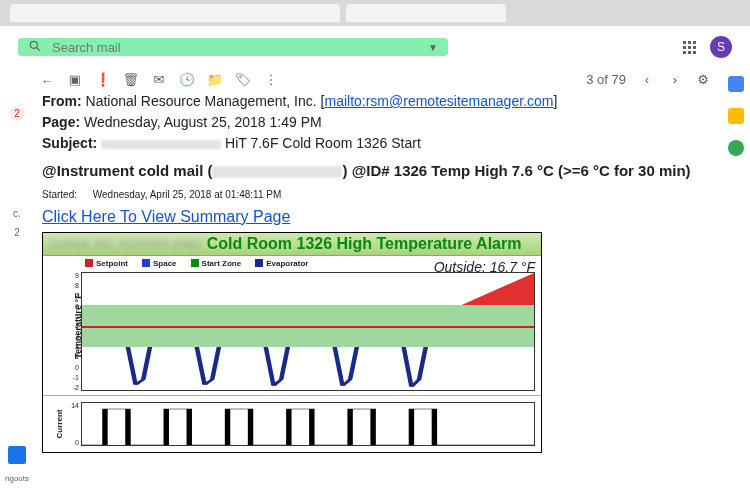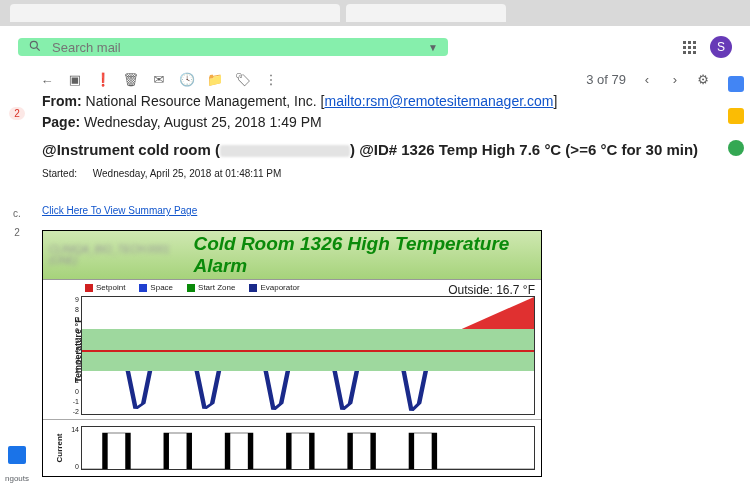--- a/index.html
+++ b/index.html
@@ -24,32 +24,32 @@
 .badge { background: #fce8e6; color: #d93025; font-size: 10px; padding: 1px 5px; border-radius: 8px; }
 .blue-btn { width: 18px; height: 18px; background: #1a73e8; border-radius: 2px; margin-top: 200px; }
 .hangouts { font-size: 8px; color: #5f6368; writing-mode: horizontal-tb; margin-top: 2px; }
 .main { flex: 1; padding: 0 16px 0 8px; overflow: hidden; }
 .headers { font-size: 14px; line-height: 1.5; margin-bottom: 6px; }
 .headers b { font-weight: bold; }
 .headers a { color: #1155cc; text-decoration: underline; }
 .blurred { display: inline-block; width: 120px; height: 9px; background: #e3e3e3; border-radius: 3px; vertical-align: middle; filter: blur(1px); }
 .blurred.long { width: 330px; }
 .subj-title { font-size: 15px; font-weight: bold; margin: 8px 0 10px 0; }
-.started-row { font-size: 10px; margin-bottom: 24px; }
+.started-row { font-size: 10px; margin-bottom: 8px; }
 .started-row .lbl { display: inline-block; width: 48px; }
-.link { color: #1155cc; text-decoration: underline; font-size: 10px; display: inline-block; margin-bottom: 14px; cursor: pointer; }
+.link { color: #1155cc; text-decoration: underline; font-size: 16px; display: inline-block; margin-bottom: 6px; cursor: pointer; }
 .chart-container { border: 1px solid #000; width: 500px; }
 .chart-title-bar { background: linear-gradient(#cfe8b1, #a6d37b); padding: 2px 6px; display: flex; align-items: center; gap: 6px; border-bottom: 1px solid #999; }
 .chart-title-bar .sys { font-size: 10px; font-style: italic; color: #999; filter: blur(2px); }
-.chart-title-bar .ct { font-size: 19px; font-weight: bold; font-style: italic; color: #0a8a0a; }
+.chart-title-bar .ct { font-size: 16px; font-weight: bold; color: #0a8a0a; }
 .chart-upper { position: relative; height: 140px; background: #fff; border-bottom: 1px solid #aaa; }
 .legend { position: absolute; top: 3px; left: 42px; display: flex; gap: 14px; font-size: 8px; align-items: center; }
-.lg-item { display: flex; align-items: flex-end; gap: 3px; }
+.lg-item { display: flex; align-items: flex-start; gap: 3px; font-weight: bold; }
 .sw { width: 8px; height: 8px; }
-.outside { position: absolute; top: 3px; right: 6px; font-size: 12px; }
+.outside { position: absolute; top: 3px; right: 6px; font-size: 14px; font-style: italic; }
 .ylabel { position: absolute; left: 2px; top: 50%; transform: translateY(-50%) rotate(-90deg); transform-origin: center; font-size: 9px; font-weight: bold; }
 .yticks { position: absolute; left: 24px; top: 16px; bottom: 4px; width: 12px; display: flex; flex-direction: column; justify-content: space-between; font-size: 7px; text-align: right; }
 .plot { position: absolute; left: 38px; right: 6px; top: 16px; bottom: 4px; border: 1px solid #333; }
 .target-zone { position: absolute; left: 0; right: 0; background: #9ed89e; }
 .red-zone { position: absolute; right: 0; background: #e03030; }
 .setpoint-line { position: absolute; left: 0; right: 0; height: 1.5px; background: #d02020; }
 .chart-lower { position: relative; height: 56px; background: #fff; }
 .ylabel2 { position: absolute; left: 2px; top: 50%; transform: translateY(-50%) rotate(-90deg); transform-origin: center; font-size: 8px; font-weight: bold; }
 .yticks2 { position: absolute; left: 24px; top: 6px; bottom: 6px; width: 12px; display: flex; flex-direction: column; justify-content: space-between; font-size: 7px; text-align: right; }
 .plot2 { position: absolute; left: 38px; right: 6px; top: 6px; bottom: 6px; border: 1px solid #333; }
@@ -115,24 +115,25 @@
     <span style="margin-top:80px">c.</span>
     <span>2</span>
     <div class="blue-btn"></div>
     <span class="hangouts">ngouts</span>
   </div>
 
   <div class="main">
     <div class="headers">
       <div><b>From:</b> <span>National Resource Management, Inc. [</span><a href="#">mailto:rsm@remotesitemanager.com</a><span>]</span></div>
       <div><b>Page:</b> <span>Wednesday, August 25, 2018 1:49 PM</span></div>
+      <div><b>Subject:</b> <span class="blurred"></span> <span>HiT 7.6F Cold Room 1326 Start</span></div>
     </div>
 
     <div class="subj-title">
-      <span>@Instrument cold room (</span><span class="blurred" style="width:130px;height:12px"></span><span>) @ID# 1326 Temp High 7.6 °C (&gt;=6 °C for 30 min)</span>
+      <span>@Instrument cold mail (</span><span class="blurred" style="width:130px;height:12px"></span><span>) @ID# 1326 Temp High 7.6 °C (&gt;=6 °C for 30 min)</span>
     </div>
 
     <div class="started-row">
       <span class="lbl">Started:</span>
       <span>Wednesday, April 25, 2018 at 01:48:11 PM</span>
     </div>
 
     <a class="link" href="#">Click Here To View Summary Page</a><br>
 
     <div class="chart-container">

